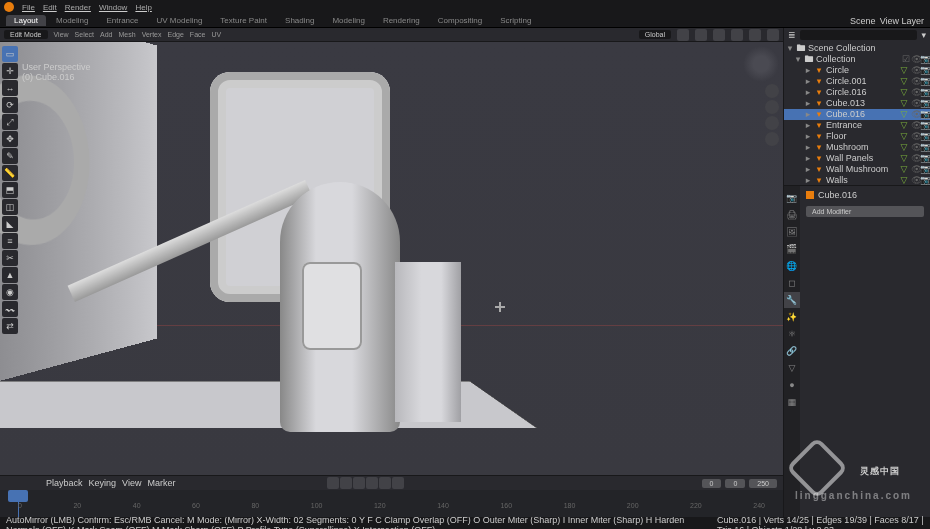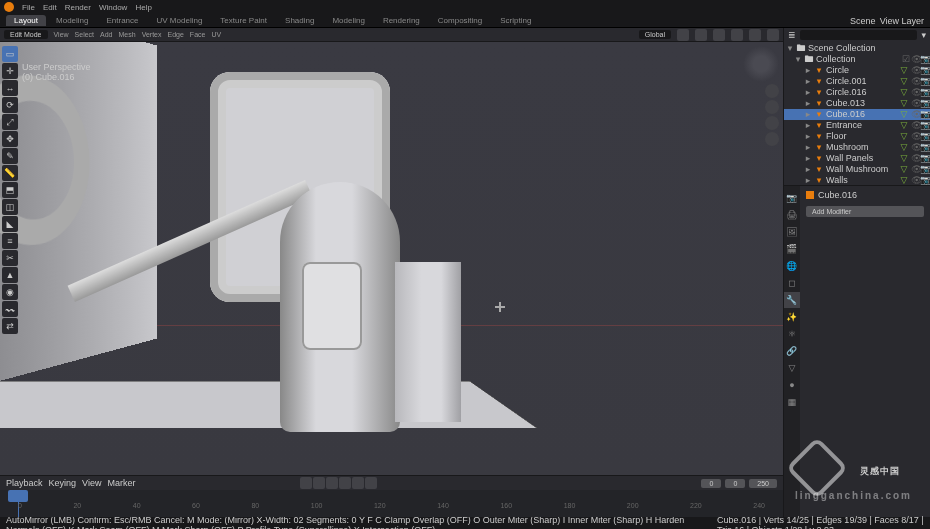--- a/index.html
+++ b/index.html
@@ -1,17 +1,17 @@
 <!DOCTYPE html>
 <html><head>
 <meta charset="utf-8">
 <style>
 * { margin: 0; padding: 0; box-sizing: border-box; font-family: sans-serif; font-size: 9px; color: #ccc; }
 body { background: #29292e; width: 930px; height: 529px; overflow: hidden; position: relative; }
-.topbar { height: 14px; background: #18181a; display: flex; align-items: center; padding: 0 4px; gap: 8px; }
+.topbar { height: 14px; background: #18181a; display: flex; align-items: center; padding: 0 4px; gap: 8px; text-decoration: underline; }
 .topbar .blender-icon { width: 10px; height: 10px; background: #e87d0d; border-radius: 50%; }
 .topbar span { font-size: 8px; color: #aaa; cursor: default; }
 .tabs-row { height: 14px; background: #18181a; display: flex; align-items: center; gap: 2px; padding-left: 6px; border-bottom: 1px solid #000; }
 .tab { padding: 1px 8px; font-size: 8px; color: #888; border-radius: 3px 3px 0 0; cursor: pointer; }
 .tab.active { background: #424247; color: #fff; }
 .tabs-row-right { margin-left: auto; display: flex; gap: 4px; padding-right: 6px; }
 .main-layout { display: flex; height: 489px; }
 .viewport-area { flex: 1; display: flex; flex-direction: column; background: #393939; }
 .vp-header { height: 14px; background: #29292e; display: flex; align-items: center; padding: 0 4px; gap: 6px; border-bottom: 1px solid #18181a; }
 .vp-header .hi { font-size: 7px; color: #999; }
@@ -35,21 +35,21 @@
 .viewport-3d .door { position: absolute; left: 210px; top: 30px; width: 180px; height: 230px; background: #d0d0d4; border-radius: 20px; box-shadow: inset 0 0 0 8px #aaa, inset 0 0 0 16px #ccc; }
 .viewport-3d .wall-left { position: absolute; left: -80px; top: -20px; width: 300px; height: 340px; background: linear-gradient(90deg,#808084 0%,#c8c8cc 100%); transform: perspective(700px) rotateY(48deg); }
 .viewport-3d .wall-left .ring { position: absolute; left: 20px; top: 60px; width: 160px; height: 160px; border: 24px solid #aaa; border-radius: 50%; }
 .viewport-3d .pipe { position: absolute; left: 60px; top: 190px; width: 260px; height: 18px; background: linear-gradient(180deg,#ddd,#999); transform: rotate(-24deg); }
 .cursor-cross { position: absolute; left: 495px; top: 260px; width: 10px; height: 10px; }
 .cursor-cross::before, .cursor-cross::after { content: ''; position: absolute; background: #aaa; }
 .cursor-cross::before { left: 4px; top: 0; width: 2px; height: 10px; }
 .cursor-cross::after { left: 0; top: 4px; width: 10px; height: 2px; }
 .axis-line { position: absolute; top: 283px; left: 0; width: 100%; height: 1px; background: rgba(144,68,68,0.5); }
 .timeline { height: 42px; background: #29292e; border-top: 1px solid #18181a; display: flex; flex-direction: column; }
-.timeline-header { height: 14px; display: flex; align-items: center; padding: 0 6px; gap: 6px; font-size: 7px; color: #aaa; }
+.timeline-header { height: 14px; display: flex; align-items: center; padding: 0 6px; gap: 6px; font-size: 7px; color: #aaa; margin-left: 40px; }
 .timeline-header .center { margin: 0 auto; display: flex; gap: 1px; }
 .timeline-header .center .pbtn { width: 12px; height: 12px; background: #424247; border-radius: 2px; }
 .timeline-header .right { margin-left: auto; display: flex; gap: 4px; }
 .timeline-header .numfield { background: #545458; padding: 1px 8px; border-radius: 2px; font-size: 7px; }
 .timeline-ruler { flex: 1; background: #232428; position: relative; }
 .timeline-ruler .playhead { position: absolute; left: 18px; top: 0; width: 1px; height: 100%; background: #4772b3; }
 .timeline-ruler .playhead::before { content: ''; position: absolute; top: 0; left: -10px; width: 20px; height: 12px; background: #4772b3; border-radius: 2px; }
 .timeline-ticks { position: absolute; top: 12px; left: 0; right: 0; display: flex; justify-content: space-between; padding: 0 18px; }
 .timeline-ticks span { font-size: 7px; color: #666; }
 .statusbar { height: 16px; background: #18181a; display: flex; align-items: center; padding: 0 6px; font-size: 6px; color: #888; gap: 6px; }

